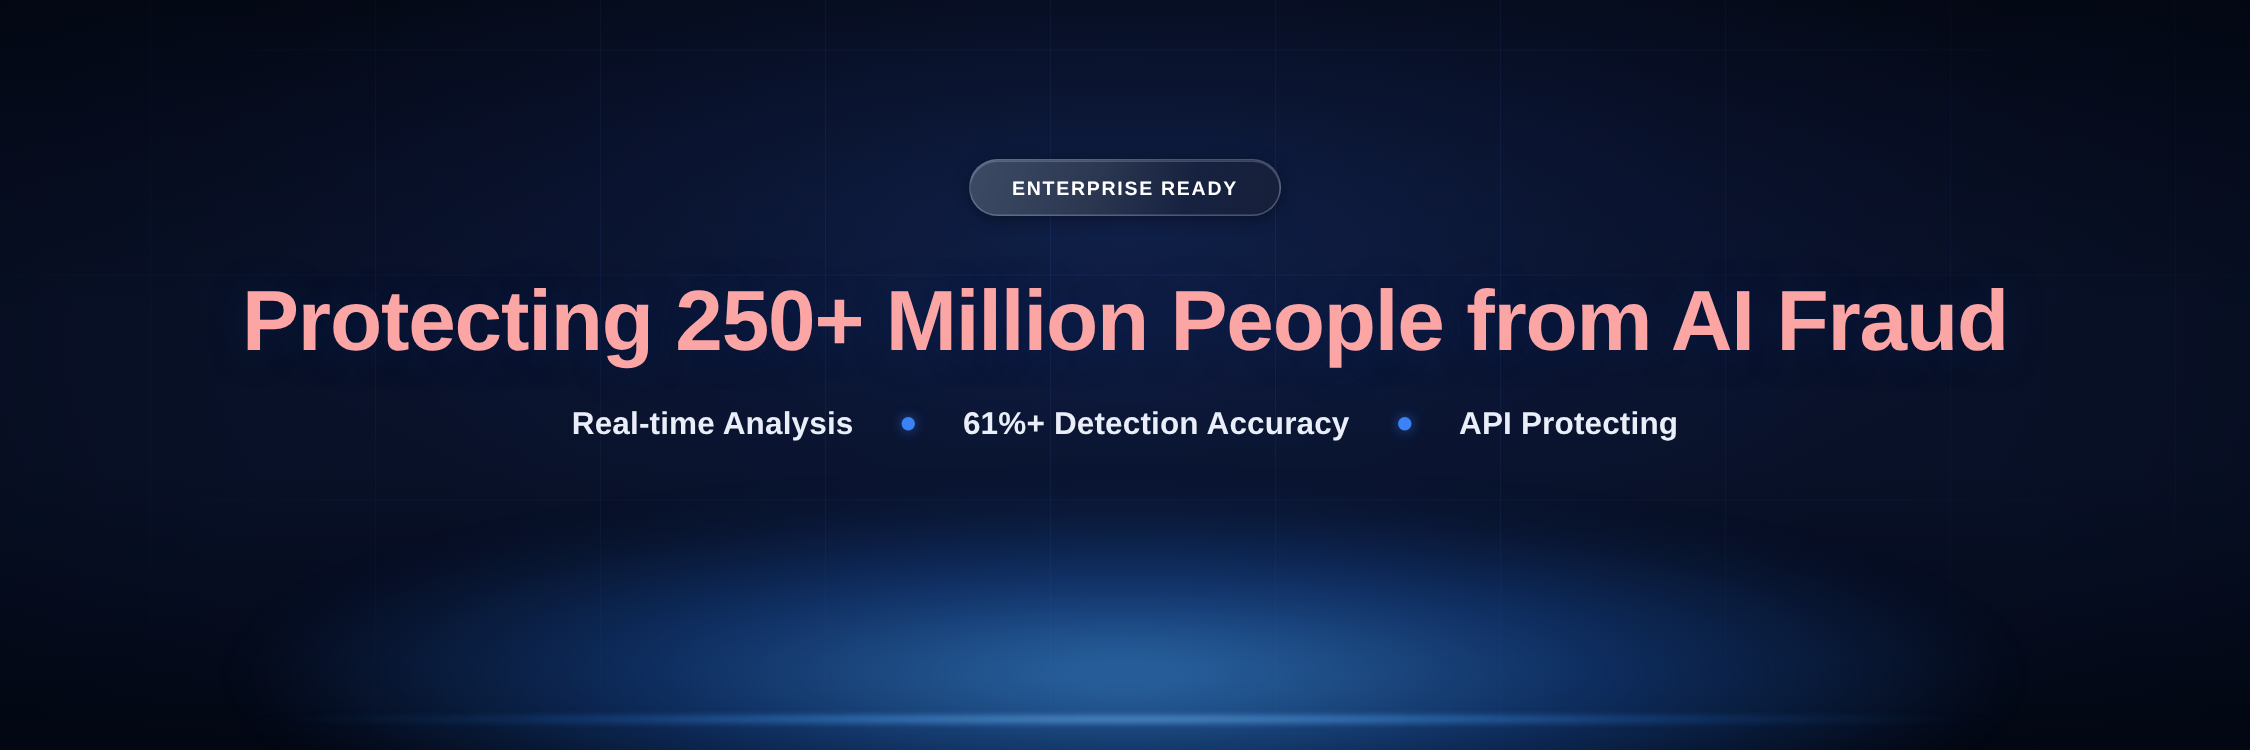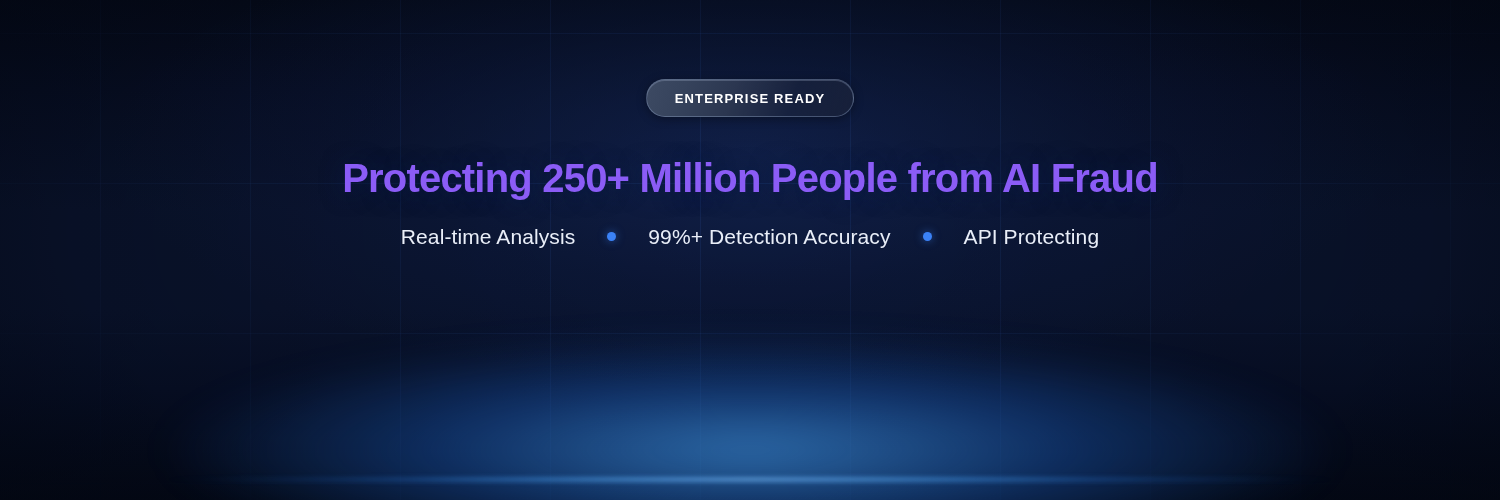--- a/index.html
+++ b/index.html
@@ -159,21 +159,21 @@
   
 
   .content {
     position:relative;
     z-index:5;
     width:100%;
     height:100%;
     display:flex;
     flex-direction:column;
     align-items:center;
-    padding-top:79px;
+    padding-top:106px;
   }
 
   
   .badge {
     display:inline-flex;
     align-items:center;
     justify-content:center;
     height:38px;
     padding:0 28px;
     border-radius:19px;
@@ -193,22 +193,22 @@
     font-weight:bold;
     letter-spacing:1.15px;
     line-height:1;
     white-space:nowrap;
     user-select:none;
   }
 
   
   .headline {
     margin-top:40px;
-    color:#8b5cf6;
-    font-size:40px;
+    color:#fca5a5;
+    font-size:57px;
     font-weight:bold;
     letter-spacing:-0.8px;
     line-height:1.08;
     text-align:center;
     white-space:nowrap;
     text-shadow:0 2px 22px rgba(10,30,80,0.55);
   }
 
   
   .features {
@@ -216,21 +216,21 @@
     display:flex;
     align-items:center;
     justify-content:center;
     gap:0;
     white-space:nowrap;
   }
 
   .feature-item {
     color:#e9eef8;
     font-size:21px;
-    font-weight:normal;
+    font-weight:bold;
     letter-spacing:0.1px;
     line-height:1;
   }
 
   .feature-sep {
     width:9px;
     height:9px;
     border-radius:50%;
     background:#3b82f6;
     margin:0 32px;
@@ -261,19 +261,19 @@
 
     <div class="badge">
       <span>ENTERPRISE READY</span>
     </div>
 
     <h1 class="headline">Protecting 250+ Million People from AI Fraud</h1>
 
     <div class="features">
       <span class="feature-item">Real-time Analysis</span>
       <span class="feature-sep"></span>
-      <span class="feature-item">99%+ Detection Accuracy</span>
+      <span class="feature-item">61%+ Detection Accuracy</span>
       <span class="feature-sep"></span>
       <span class="feature-item">API Protecting</span>
     </div>
 
   </div>
 </div>
 
 </body></html>

